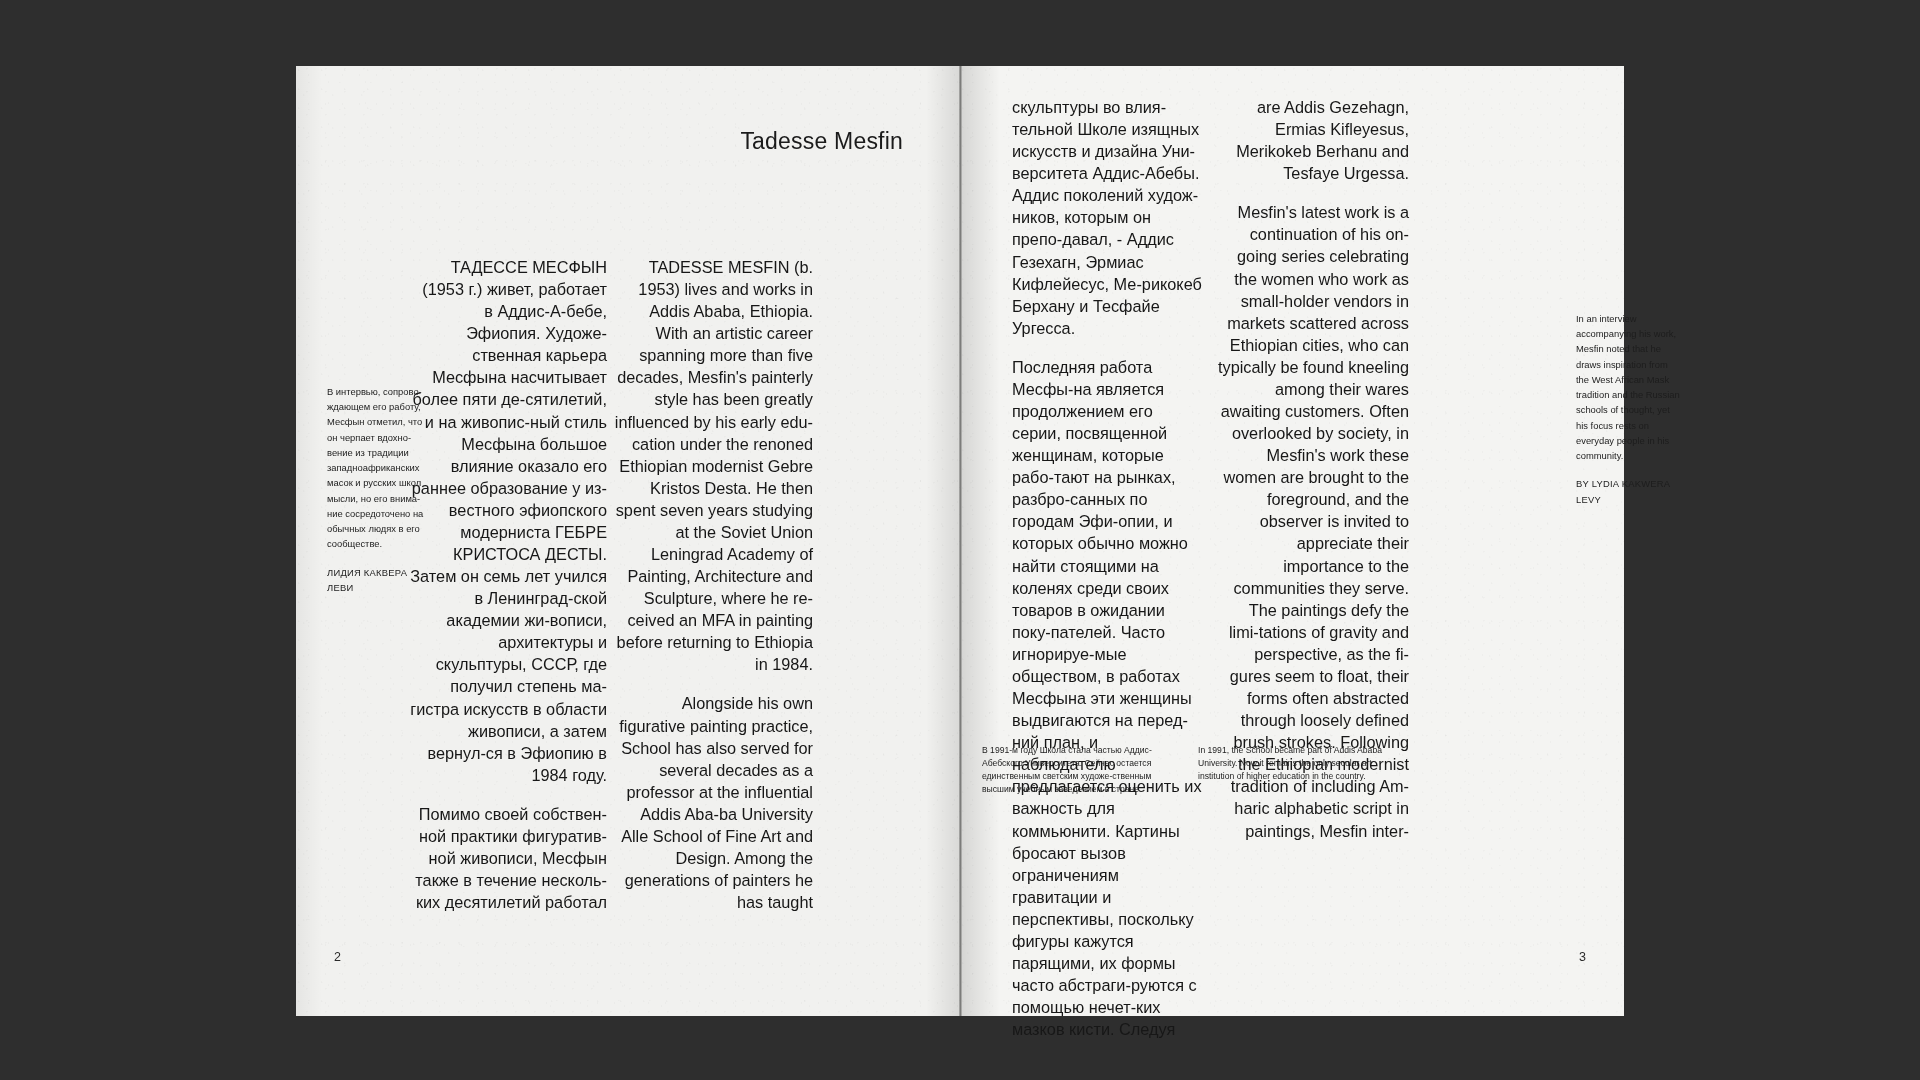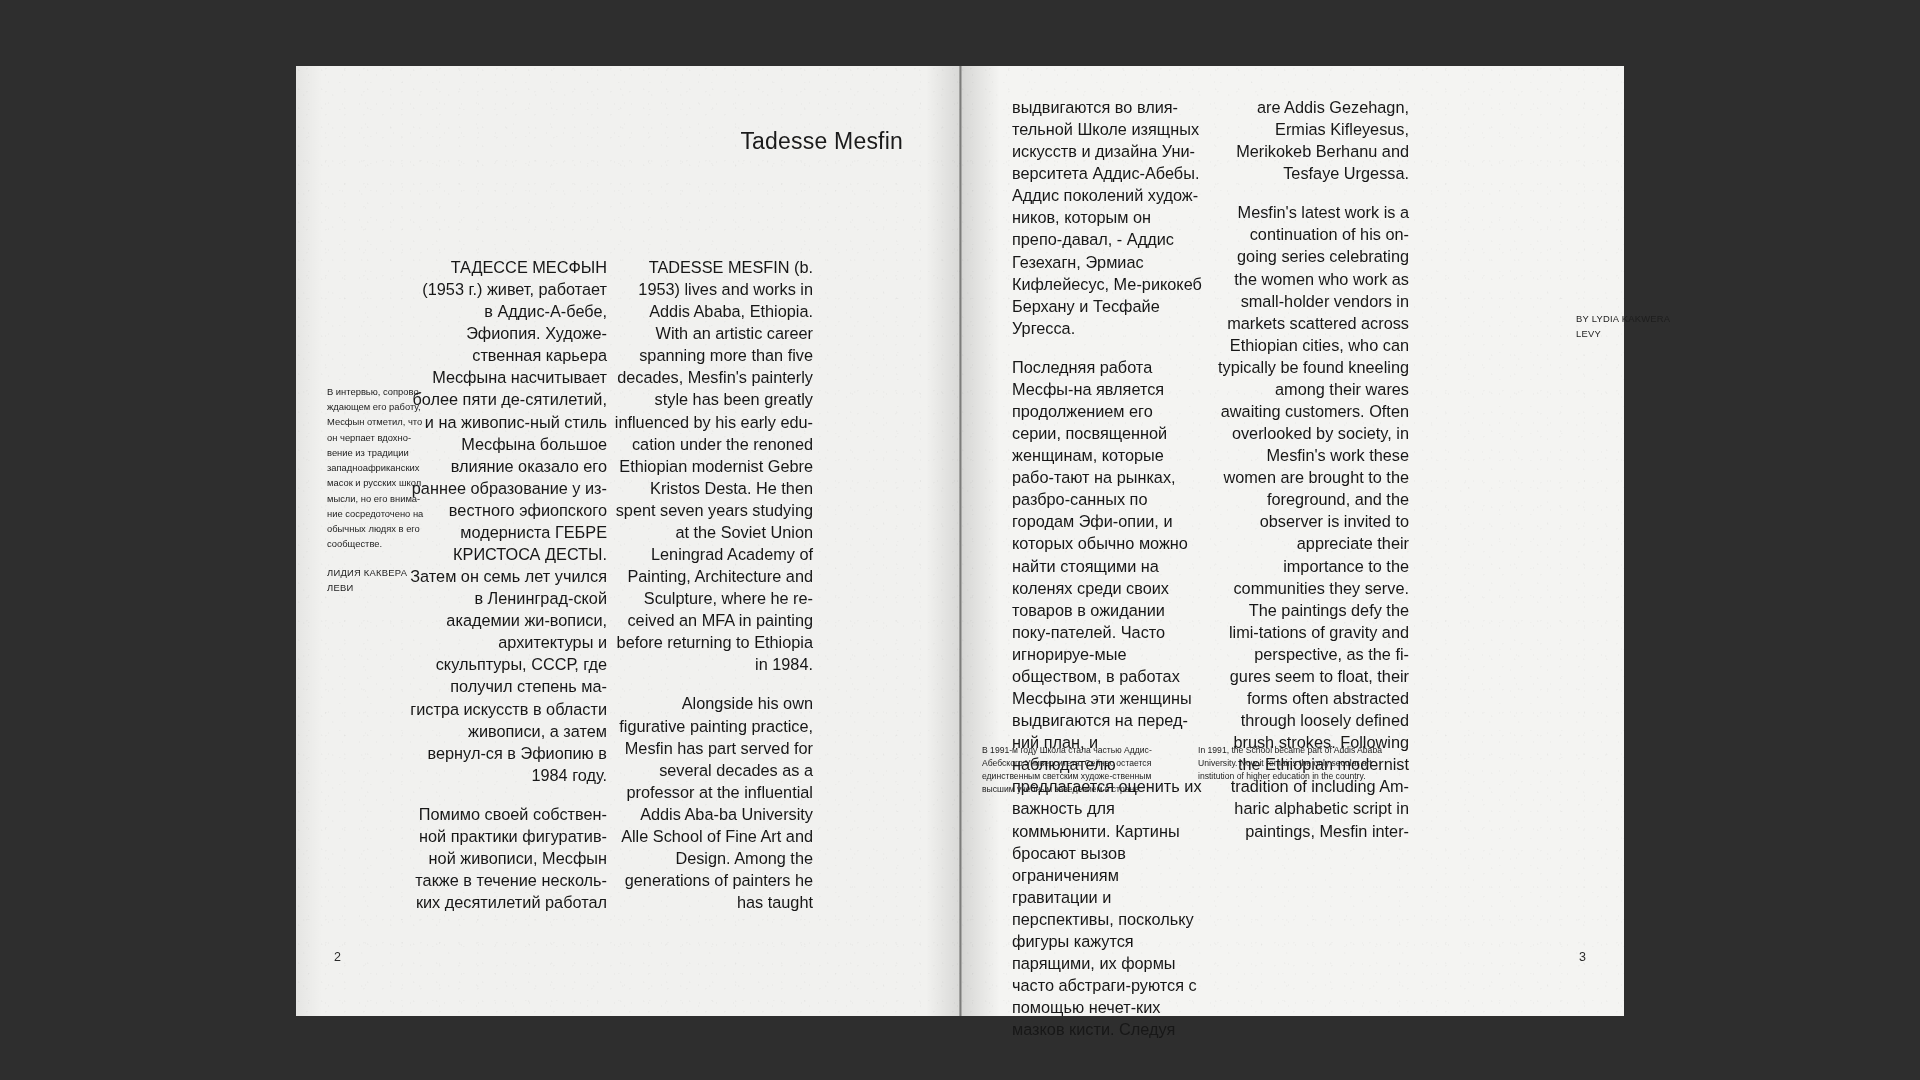--- a/index.html
+++ b/index.html
@@ -120,39 +120,40 @@
         <p class="byline">ЛИДИЯ КАКВЕРА ЛЕВИ</p>
       </div>
 
       <div class="body-col ru-col">
         <p>ТАДЕССЕ МЕСФЫН (1953 г.) живет, работает в Аддис-А-бебе, Эфиопия. Художе-ственная карьера Месфына насчитывает более пяти де-сятилетий, и на живопис-ный стиль Месфына большое влияние оказало его раннее образование у из-вестного эфиопского модерниста ГЕБРЕ КРИСТОСА ДЕСТЫ. Затем он семь лет учился в Ленинград-ской академии жи-вописи, архитектуры и скульптуры, СССР, где получил степень ма-гистра искусств в области живописи, а затем вернул-ся в Эфиопию в 1984 году.</p>
         <p>Помимо своей собствен-ной практики фигуратив-ной живописи, Месфын также в течение несколь-ких десятилетий работал</p>
       </div>
 
       <div class="body-col en-col">
         <p>TADESSE MESFIN (b. 1953) lives and works in Addis Ababa, Ethiopia. With an artistic career spanning more than five decades, Mesfin's painterly style has been greatly influenced by his early edu-cation under the renoned Ethiopian modernist Gebre Kristos Desta. He then spent seven years studying at the Soviet Union Leningrad Academy of Painting, Architecture and Sculpture, where he re-ceived an MFA in painting before returning to Ethiopia in 1984.</p>
-        <p><span>Alongside his own figurative painting practice, Mesfin has part served for several decades as a professor at the influential </span><span class="u">Addis Aba-ba University Alle School of Fine Art and Design</span><span>. Among the generations of painters he has taught</span></p>
+        <p><span>Alongside his own figurative painting practice, School has also served for several decades as a professor at the influential </span><span class="u">Addis Aba-ba University Alle School of Fine Art and Design</span><span>. Among the generations of painters he has taught</span></p>
       </div>
 
       <div class="pagenum l">2</div>
     </div>
 
     <div class="page right">
 
       <div class="body-col ru-col" style="left:52px;top:30px;width:191px;text-align:left;">
-        <p><span>выдвигаются во влия-тельной </span><span class="u">Школе изящных искусств и дизайна Уни-верситета Аддис-Абебы</span><span>. Аддис поколений худож-ников, которым он препо-давал, - Аддис Гезехагн, Эрмиас Кифлейесус, Ме-рикокеб Берхану и Тесфайе Ургесса.</span></p>
+        <p><span>скульптуры во влия-тельной </span><span class="u">Школе изящных искусств и дизайна Уни-верситета Аддис-Абебы</span><span>. Аддис поколений худож-ников, которым он препо-давал, - Аддис Гезехагн, Эрмиас Кифлейесус, Ме-рикокеб Берхану и Тесфайе Ургесса.</span></p>
         <p>Последняя работа Месфы-на является продолжением его серии, посвященной женщинам, которые рабо-тают на рынках, разбро-санных по городам Эфи-опии, и которых обычно можно найти стоящими на коленях среди своих товаров в ожидании поку-пателей. Часто игнорируе-мые обществом, в работах Месфына эти женщины выдвигаются на перед-ний план, и наблюдателю предлагается оценить их важность для коммьюнити. Картины бросают вызов ограничениям гравитации и перспективы, поскольку фигуры кажутся парящими, их формы часто абстраги-руются с помощью нечет-ких мазков кисти. Следуя</p>
       </div>
 
       <div class="body-col en-col" style="left:256px;top:30px;width:193px;text-align:right;">
         <p>are Addis Gezehagn, Ermias Kifleyesus, Merikokeb Berhanu and Tesfaye Urgessa.</p>
         <p>Mesfin's latest work is a continuation of his on-going series celebrating the women who work as small-holder vendors in markets scattered across Ethiopian cities, who can typically be found kneeling among their wares awaiting customers. Often overlooked by society, in Mesfin's work these women are brought to the foreground, and the observer is invited to appreciate their importance to the communities they serve. The paintings defy the limi-tations of gravity and perspective, as the fi-gures seem to float, their forms often abstracted through loosely defined brush strokes. Following the Ethiopian modernist tradition of including Am-haric alphabetic script in paintings, Mesfin inter-</p>
       </div>
 
       <div class="note note-right">
+        <p>In an interview accompanying his work, Mesfin noted that he draws inspiration from the West African Mask tradition and the Russian schools of thought, yet his focus rests on everyday people in his community.</p>
         <p class="byline">BY LYDIA KAKWERA LEVY</p>
       </div>
 
       <div class="footnote fn-ru">
         <span>В 1991-м году </span><span class="u">Школа стала частью Аддис-Абебского Университета</span><span>. Сейчас остается единственным светским художе-ственным высшим учебным заведением в стране.</span>
       </div>
 
       <div class="footnote fn-en">
         <span>In 1991, </span><span class="u">the School became part of Addis Ababa University</span><span>. Now it remains the only secular art institution of higher education in the country.</span>
       </div>

